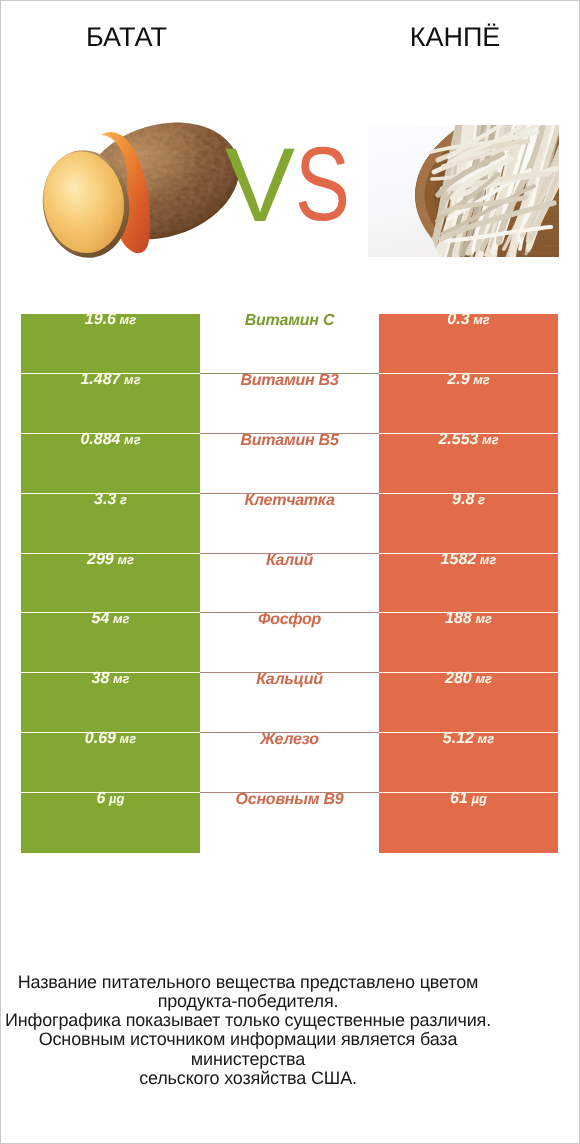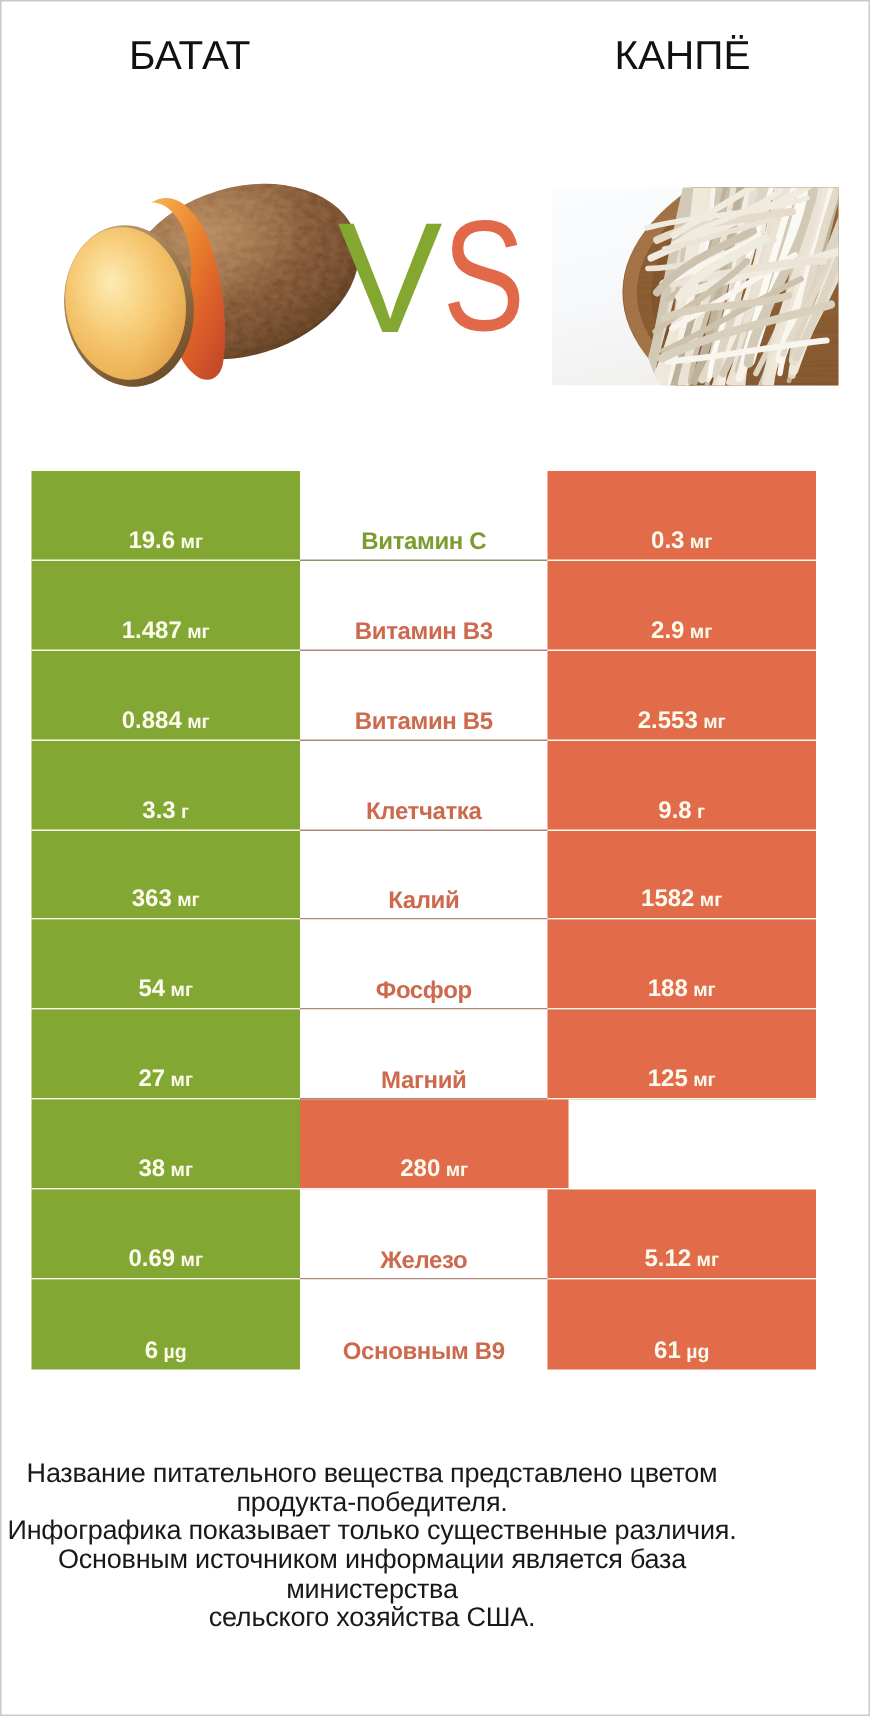--- a/index.html
+++ b/index.html
@@ -12,25 +12,25 @@
   #t-left{left:0px;width:253px;}
   #t-right{left:290px;width:330px;}
   .hero{position:absolute;left:0;top:110px;width:580px;height:170px;}
   #img-left{position:absolute;left:39px;top:9px;}
   #img-right{position:absolute;left:368px;top:15px;}
   .vs-letter{position:absolute;font-size:105px;line-height:105px;font-weight:400;white-space:nowrap;}
   #vs-v{left:225px;top:23px;color:#83a731;}
   #vs-s{left:295px;top:22px;color:#e2684a;transform:scaleX(0.785);transform-origin:0 0;}
   .tbl{position:absolute;left:21px;top:314px;width:537px;}
   .row{display:flex;height:59.9px;box-sizing:border-box;}
-  .cell{display:flex;align-items:flex-end;justify-content:center;box-sizing:border-box;}
+  .cell{display:flex;align-items:flex-start;justify-content:center;box-sizing:border-box;font-style:italic;}
   .cell>span{position:relative;top:-3px;}
   .c-mid>span{top:-2px;}
   .c-left{width:179px;color:#fdfbee;background:#82a732;border-bottom:1px solid #fdfbee;}
-  .c-mid{width:165px;font-size:16px;font-weight:700;background:#ffffff;letter-spacing:-0.25px;}
+  .c-mid{width:179px;font-size:16px;font-weight:700;background:#ffffff;letter-spacing:-0.25px;}
   .c-right{width:179px;color:#fdfbee;background:#e26b49;border-bottom:1px solid #fdfbee;}
   .row:last-child .c-left,.row:last-child .c-right{border-bottom:none;}
   .r-left .c-mid{color:#7e9b2f;border-bottom:1px solid #8b9468;}
   .r-right .c-mid{color:#cd6a4d;border-bottom:1px solid #b08478;}
   .row:last-child .c-mid{border-bottom:none;}
   .val{font-weight:700;white-space:nowrap;}
   .num{font-size:16px;font-weight:700;}
   .unit{font-size:13px;font-weight:700;}
   .foot{position:absolute;left:0;width:496px;top:973px;text-align:center;font-size:18px;color:#191919;line-height:19.15px;letter-spacing:-0.15px;}
 
@@ -296,21 +296,21 @@
         </div>
       <div class="cell c-mid">
           <span class="nm">Клетчатка</span>
         </div>
       <div class="cell c-right">
           <span class="val"><span class="num">9.8</span><span class="unit"> г</span></span>
         </div>
     </div>
     <div class="row r-right">
       <div class="cell c-left">
-          <span class="val"><span class="num">363</span><span class="unit"> мг</span></span>
+          <span class="val"><span class="num">299</span><span class="unit"> мг</span></span>
         </div>
       <div class="cell c-mid">
           <span class="nm">Калий</span>
         </div>
       <div class="cell c-right">
           <span class="val"><span class="num">1582</span><span class="unit"> мг</span></span>
         </div>
     </div>
     <div class="row r-right">
       <div class="cell c-left">
@@ -318,32 +318,24 @@
         </div>
       <div class="cell c-mid">
           <span class="nm">Фосфор</span>
         </div>
       <div class="cell c-right">
           <span class="val"><span class="num">188</span><span class="unit"> мг</span></span>
         </div>
     </div>
     <div class="row r-right">
       <div class="cell c-left">
-          <span class="val"><span class="num">27</span><span class="unit"> мг</span></span>
-        </div>
-      <div class="cell c-mid">
-          <span class="nm">Магний</span>
-        </div>
-      <div class="cell c-right">
-          <span class="val"><span class="num">125</span><span class="unit"> мг</span></span>
-        </div>
-    </div>
-    <div class="row r-right">
-      <div class="cell c-left">
           <span class="val"><span class="num">38</span><span class="unit"> мг</span></span>
+        </div>
+      <div class="cell c-mid">
+          <span class="nm">Кальций</span>
         </div>
       <div class="cell c-right">
           <span class="val"><span class="num">280</span><span class="unit"> мг</span></span>
         </div>
     </div>
     <div class="row r-right">
       <div class="cell c-left">
           <span class="val"><span class="num">0.69</span><span class="unit"> мг</span></span>
         </div>
       <div class="cell c-mid">

